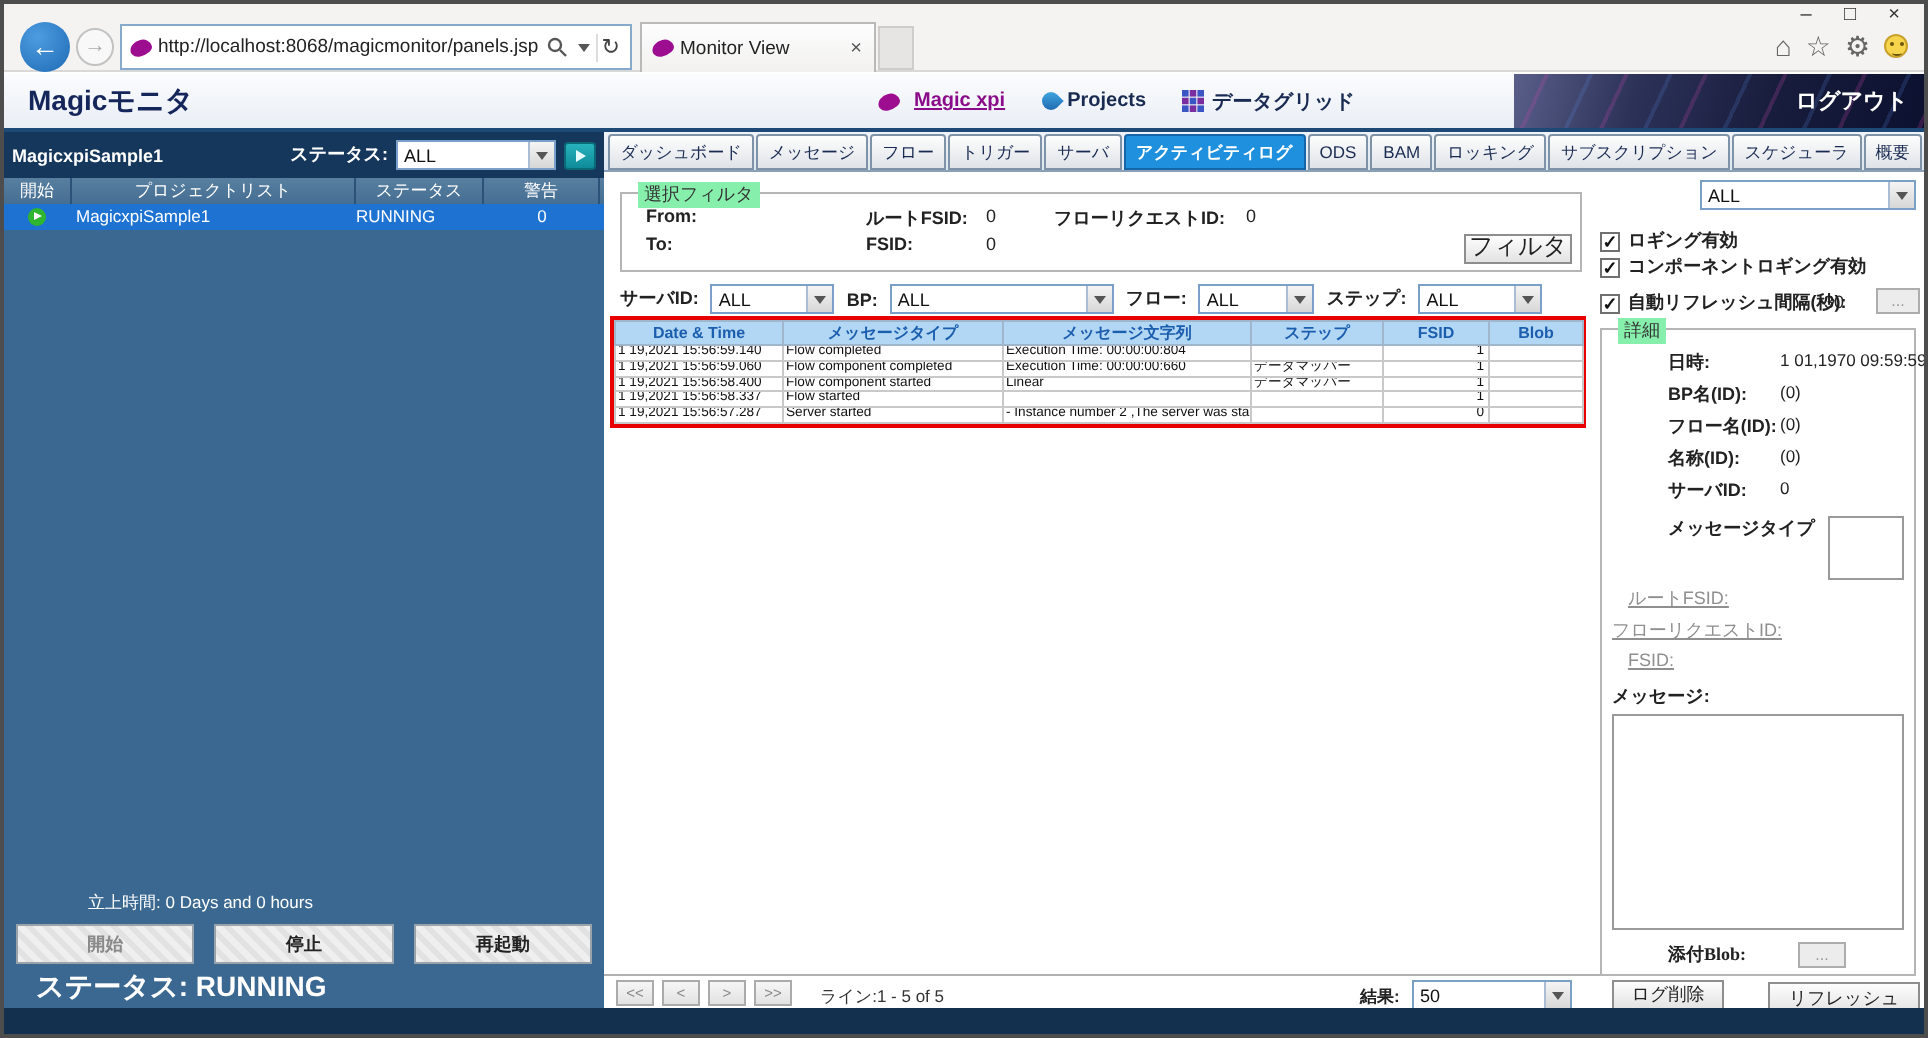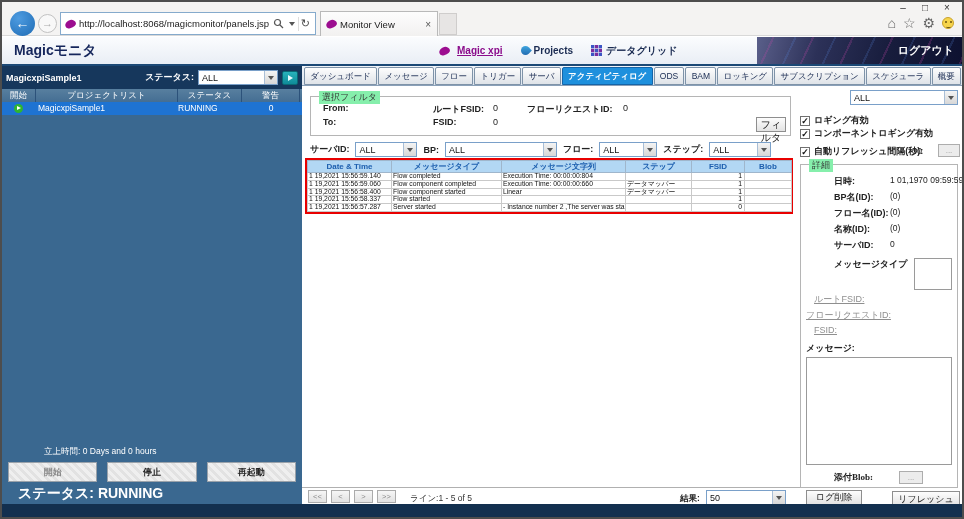--- a/index.html
+++ b/index.html
@@ -72,21 +72,21 @@
   .main { position:absolute; left:300px; top:64px; width:662px; height:440px; background:#fff; }
   .tabsrow { position:absolute; left:0; top:0; width:100%; height:20px; background:linear-gradient(#f0f4f9,#dde5ee); border-bottom:1px solid #8aa0b8; display:flex; align-items:flex-end; padding:0 2px; }
   .mtab { flex:1 1 auto; height:18px; line-height:16px; text-align:center; font-size:8.5px; color:#1a2b52; background:linear-gradient(#fdfdfd,#dfe3e8); border:1px solid #7f93a8; border-radius:2px 2px 0 0; margin-right:1px; white-space:nowrap; overflow:hidden; padding:0 3px; }
   .mtab.active { background:#1e90dd; color:#fff; border-color:#1565a8; font-weight:bold; }
 
   .fieldset { position:absolute; border:1px solid #b5b5b5; }
   .legend { position:absolute; top:-6px; left:8px; background:#86efac; padding:0 3px; font-size:9px; color:#333; }
   .filterbox { left:8px; top:30px; width:481px; height:40px; }
   .f-lbl { position:absolute; font-size:9px; font-weight:bold; color:#222; }
   .f-val { position:absolute; font-size:9px; color:#222; }
-  .filter-btn { position:absolute; right:4px; bottom:3px; width:30px; height:15px; background:linear-gradient(#fdfdfd,#e3e3e3); border:1px solid #8e8e8e; font-size:10px; text-align:center; line-height:13px; color:#222; }
+  .filter-btn { position:absolute; right:4px; bottom:3px; width:54px; height:15px; background:linear-gradient(#fdfdfd,#e3e3e3); border:1px solid #8e8e8e; font-size:12px; text-align:center; line-height:13px; color:#222;font-family:Liberation Mono, monospace; }
 
   .selectsrow { position:absolute; left:8px; top:76px; display:flex; align-items:center; gap:6px; font-size:9px; color:#222; }
   .selectsrow .lab { font-weight:bold; white-space:nowrap; }
   .selectsrow .sel { display:inline-flex; }
 
   .logbox { position:absolute; left:3px; top:92px; width:488px; border:2px solid #e80000; background:#fff; }
   .logtable { width:100%; border-collapse:collapse; table-layout:fixed; }
   .logtable th { background:#b2d7f4; color:#1c5eae; font-size:8px; font-weight:bold; height:11px; border:1px solid #9fb6cc; white-space:nowrap; overflow:hidden; }
   .logtable td { font-size:6.8px; line-height:6.8px; height:6.8px; color:#111; border:1px solid #c9c9c9; white-space:nowrap; overflow:hidden; padding:0 1px; }
   .logtable td.num { text-align:right; padding-right:2px; }
@@ -111,21 +111,21 @@
   .d-lbl { font-weight:bold; width:56px; flex:0 0 auto; white-space:nowrap;margin-left:28px; }
   .d-val { white-space:nowrap; font-size:8.5px; }
   .d-msgtype { margin-top:6px; }
   .minibox { width:60px; height:32px; border:1px solid #9a9a9a; background:#fff; margin-left:2px; }
   .d-link { color:#8f8f8f; text-decoration:underline; font-size:9px; margin:3px 0; white-space:nowrap; }
   .ind { margin-left:8px; }
   .d-msglbl { font-weight:bold; margin-top:7px; }
   .bigbox { width:100%; height:108px; border:1px solid #9a9a9a; background:#fff; margin-top:2px; }
   .blobrow { display:flex; align-items:center; margin-top:6px; gap:26px; }
   .blob-btn { width:24px; height:13px; background:#ececec; border:1px solid #adadad; color:#999; font-size:8px; text-align:center; line-height:11px; }
-  .refresh-btn { position:absolute; right:0; bottom:1px; width:68px; height:16px; background:linear-gradient(#fdfdfd,#e3e3e3); border:1px solid #8e8e8e; font-size:9px; text-align:center; line-height:14px; color:#222; }
+  .refresh-btn { position:absolute; right:0; bottom:1px; width:76px; height:16px; background:linear-gradient(#fdfdfd,#e3e3e3); border:1px solid #8e8e8e; font-size:9px; text-align:center; line-height:14px; color:#222; }
 
   .bottomstrip { position:absolute; left:0; bottom:0; width:100%; height:13px; background:#13304f; }
   .grid-ic { width:11px; height:11px; flex:0 0 auto; }
 </style>
 </head>
 <body>
 
 <div class="window">
 
   <div class="chrome">

